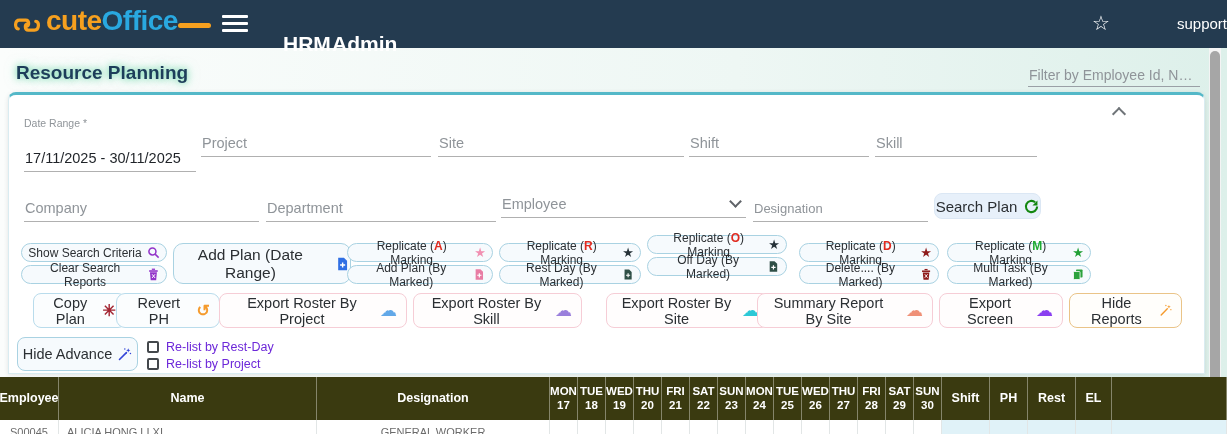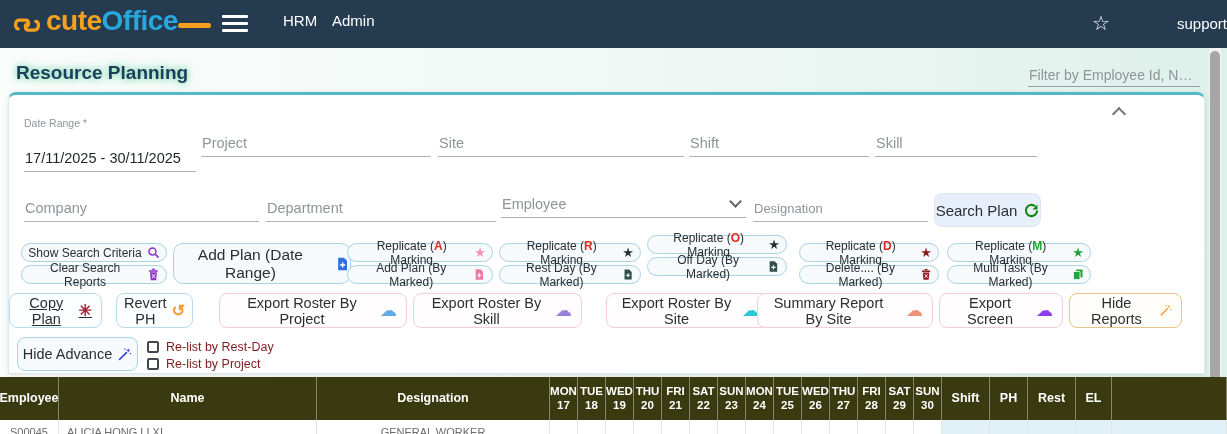--- a/index.html
+++ b/index.html
@@ -12,21 +12,21 @@
 
   
   .navbar { position:absolute; top:0; left:0; width:1227px; height:48px; background:#243b50; }
   .logo-icon { position:absolute; left:12px; top:10px; width:30px; height:28px; }
   .logo-text { position:absolute; left:46px; top:5px; font-size:28px; font-weight:bold; letter-spacing:-0.5px; }
   .logo-cute { color:#f6a01f; }
   .logo-office { color:#29a8e0; }
   .lig-bar { position:absolute; left:178px; top:23px; width:33px; height:5px; background:#f6a01f; border-radius:3px; }
   .hamburger { position:absolute; left:222px; top:15px; width:26px; }
   .hamburger div { height:3px; background:#fff; margin-bottom:4px; border-radius:1px; }
-  .nav-link { position:absolute; top:12px; color:#fff; font-size:15px; font-weight:400; cursor:pointer; }
+  .nav-link { position:absolute; top:32px; color:#fff; font-size:21px; font-weight:700; cursor:pointer; }
   .nav-star { position:absolute; left:1092px; top:11px; color:#fff; font-size:20px; cursor:pointer; }
   .nav-user { position:absolute; left:1177px; top:15px; color:#fff; font-size:15px; cursor:pointer; }
   .nav-caret { font-size:11px; margin-left:6px; color:#e8e8e8; }
 
   
   .page-title { position:absolute; left:16px; top:62px; font-size:19px; font-weight:bold; color:#1d3d5a;
     text-shadow: 0 0 6px rgba(95,214,160,.85), 0 0 12px rgba(120,220,180,.55); }
   .filter-input { position:absolute; left:1028px; top:64px; width:172px; border:none; border-bottom:1px solid #9aa0a6;
     background:transparent; font-family:"Liberation Sans",sans-serif; font-size:14px; color:#3c4043; padding:3px 1px; outline:none; }
   .filter-input::placeholder { color:#8f9499; }
@@ -46,21 +46,21 @@
   .flabel { font-size:10.5px; color:#8f9499; margin-bottom:20px; }
   .uline { width:100%; border:none; border-bottom:1px solid #b0b0b0; background:transparent; outline:none;
     font-family:"Liberation Sans",sans-serif; font-size:14.5px; color:#1f2328; padding:0 1px 5px 1px; }
   .uline::placeholder { color:#8f9499; }
   .uline.sm { font-size:13px; }
   .sel-chevron { position:absolute; right:6px; top:2px; width:9px; height:9px;
     border-right:2px solid #5f6368; border-bottom:2px solid #5f6368; transform:rotate(45deg); }
 
   .btn { display:flex; align-items:center; justify-content:center; gap:5px; cursor:pointer;
     font-family:"Liberation Sans",sans-serif; color:#2b2f33; background:#fdfefe; }
-  .btn-search-plan { position:absolute; left:925px; top:98px; width:107px; height:34px; background:#e7f0fa;
+  .btn-search-plan { position:absolute; left:925px; top:98px; width:107px; height:26px; background:#e7f0fa;
     border:1px solid #dbe7f4; border-radius:8px; font-size:15px; gap:7px; }
 
   .btn-sm { height:19px; font-size:12px; border:1px solid #a9d2e2; border-radius:10px; background:#f6fafd; padding:0 6px; }
   .btn-add-plan { position:absolute; left:164px; top:148px; width:178px; height:41px; font-size:15.5px;
     border:1px solid #a9d2e2; border-radius:10px; background:#f6fafd; gap:8px; }
 
   .mk-col { position:absolute; display:flex; flex-direction:column; gap:3px; }
   .mk-letter { font-weight:bold; }
   .star { font-size:13px; line-height:1; }
   .mini-icon { width:13px; height:13px; display:inline-block; }
@@ -70,21 +70,21 @@
   .bd-blue { border:1px solid #b9dcec; background:#fbfdfe; }
   .bd-pink { border:1px solid #f6cdd6; background:#fffdfd;justify-content:flex-end; }
   .bd-orange { border:1px solid #eac488; background:#fffefb; }
   .cloud { font-size:17px; line-height:1; }
   .glyph { font-size:16px; line-height:1; font-weight:bold; }
 
   .btn-hide-adv { position:absolute; left:8px; top:242px; width:121px; height:34px; font-size:14.5px;
     border:1px solid #a9d2e2; border-radius:8px; background:#f6fafd; }
   .cb-row { position:absolute; left:138px; display:flex; align-items:center; gap:7px; }
   .cb-box { width:12px; height:12px; border:2px solid #44484c; border-radius:2px; background:#fff; cursor:pointer; flex:none; }
-  .cb-label { font-size:12.5px; color:#7f1d1d; }
+  .cb-label { font-size:12.5px; color:#6d28d9; }
 
   
   .grid { position:absolute; left:0; top:377px; width:1227px; }
   .g-head { display:flex; height:43px; background:#3a3a10; color:#fff; }
   .g-head .cell { display:flex; flex-direction:column; align-items:center; justify-content:center;
     border-right:1px solid rgba(255,255,255,.38); font-weight:bold; line-height:1.2; }
   .c-emp{width:59px} .c-name{width:258px} .c-desig{width:233px} .c-day{width:28px}
   .c-shift{width:48px} .c-ph{width:38px} .c-rest{width:48px} .c-el{width:36px} .c-fill{flex:1}
   .h-main { font-size:12.5px; }
   .h-day { font-size:11.5px; }
@@ -261,25 +261,25 @@
       <span>Multi Task (By Marked)</span>
       <span class="mini-icon" style="color: rgb(44, 162, 60);">
         <svg viewBox="0 0 24 24">
             <rect x="8" y="2" width="13" height="16" rx="1.5" fill="currentColor"></rect>
             <rect x="3" y="6" width="13" height="16" rx="1.5" fill="currentColor" stroke="#fff" stroke-width="1.6"></rect>
           </svg>
       </span>
     </button>
   </div>
 
-  <button class="btn btn-lg bd-blue" style="left:0; width:93px;text-decoration:underline;">
+  <button class="btn btn-lg bd-blue" style="left:24px; width:93px;">
     <span>Copy Plan</span>
     <span class="glyph" style="color: rgb(163, 38, 51);">✳</span>
   </button>
-  <button class="btn btn-lg bd-blue" style="left:107px; width:77px;">
+  <button class="btn btn-lg bd-blue" style="left:107px; width:104px;border-radius:9px;">
     <span>Revert PH</span>
     <span class="glyph" style="color: rgb(245, 155, 45);">↺</span>
   </button>
   <button class="btn btn-lg bd-pink" style="left:210px; width:188px;">
     <span>Export Roster By Project</span>
     <span class="cloud" style="color: rgb(98, 168, 232);">☁</span>
   </button>
   <button class="btn btn-lg bd-pink" style="left:404px; width:169px;">
     <span>Export Roster By Skill</span>
     <span class="cloud" style="color: rgb(154, 127, 220);">☁</span>

